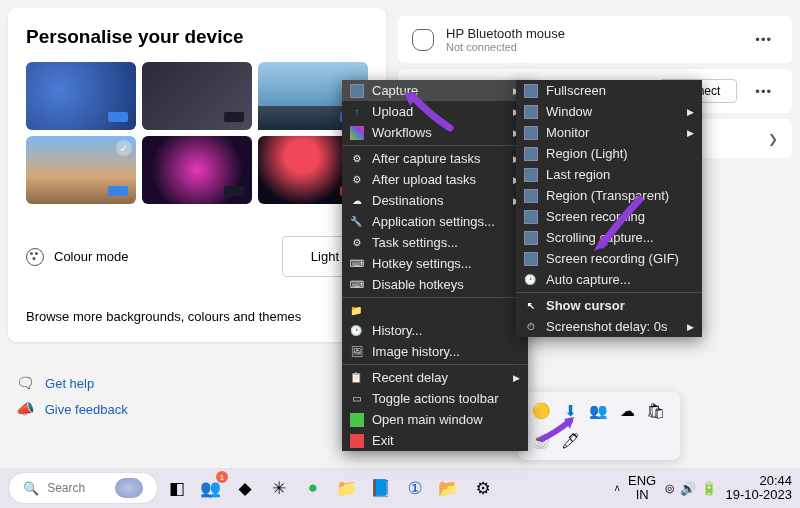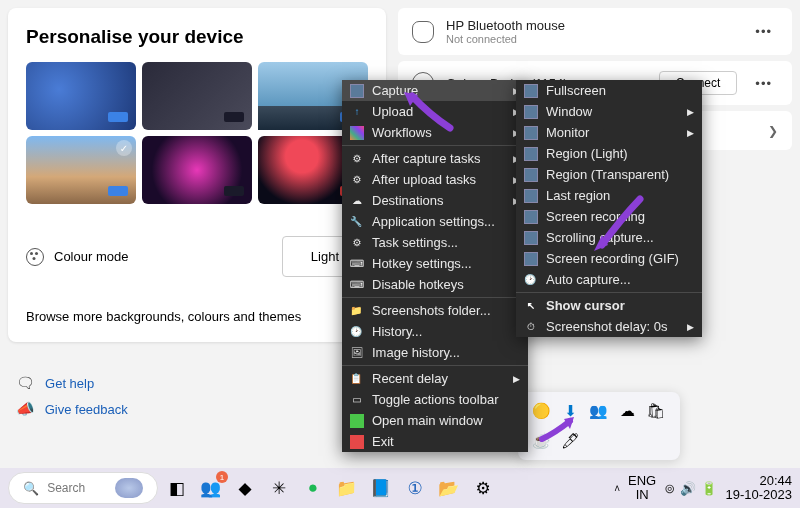--- a/index.html
+++ b/index.html
@@ -19,21 +19,21 @@
 .theme-tab{position:absolute;bottom:8px;right:8px;width:20px;height:10px;border-radius:2px;}
 .tab-blue{background:#3b82e6;}
 .tab-dark{background:#1a1a2a;}
 .tab-red{background:#d93838;}
 .check-badge{position:absolute;top:4px;right:4px;width:16px;height:16px;background:rgba(255,255,255,0.3);border-radius:50%;display:flex;align-items:center;justify-content:center;color:#fff;font-size:10px;}
 .colour-row{display:flex;align-items:center;gap:10px;margin-top:22px;padding:10px 0;}
 .palette-icon{width:18px;height:18px;border:1.5px solid #555;border-radius:50%;position:relative;}
 .palette-icon::after{content:'';position:absolute;top:3px;left:3px;width:3px;height:3px;background:#555;border-radius:50%;box-shadow:5px 0 #555,2.5px 5px #555;}
 .light-btn{margin-left:auto;padding:12px 28px;border:1px solid #ccc;border-radius:4px;background:#fff;}
 .browse-text{margin-top:22px;font-size:13px;}
-.bt-panel{position:absolute;top:8px;left:398px;right:8px;}
+.bt-panel{position:absolute;top:16px;left:398px;right:8px;}
 .bt-row{display:flex;align-items:center;gap:12px;padding:10px 14px;background:#fff;border-radius:6px;margin-bottom:6px;}
 .bt-icon{width:22px;height:22px;border:1.5px solid #666;border-radius:7px 7px 9px 9px;}
 .bt-info{flex:1;}
 .bt-name{font-size:13px;color:#222;}
 .bt-status{font-size:11px;color:#888;}
 .bt-connect{padding:4px 16px;border:1px solid #ccc;border-radius:4px;background:#fff;font-size:12px;}
 .bt-more{padding:2px 6px;cursor:pointer;color:#444;letter-spacing:1px;}
 .bt-add{display:flex;align-items:center;justify-content:space-between;background:#fff;border-radius:6px;padding:12px 14px;font-size:13px;}
 .bt-add-lbl{padding-right:40px;}
 .chev{font-size:12px;color:#666;}
@@ -184,21 +184,20 @@
       <span class="cm-ico">⌨</span>
       <span>Hotkey settings...</span>
     </div>
   <div class="cm-item">
       <span class="cm-ico">⌨</span>
       <span>Disable hotkeys</span>
     </div>
   <div class="cm-sep"></div>
   <div class="cm-item">
       <span class="cm-ico">📁</span>
-      <span>Screenshots folder...</span>
     </div>
   <div class="cm-item">
       <span class="cm-ico">🕑</span>
       <span>History...</span>
     </div>
   <div class="cm-item">
       <span class="cm-ico">🖼</span>
       <span>Image history...</span>
     </div>
   <div class="cm-sep"></div>
@@ -235,25 +234,25 @@
       <span class="cm-ico i-mon"></span>
       <span>Monitor</span>
       <span class="cm-arrow">▶</span>
     </div>
   <div class="cm-item">
       <span class="cm-ico i-mon"></span>
       <span>Region (Light)</span>
     </div>
   <div class="cm-item">
       <span class="cm-ico i-mon"></span>
+      <span>Last region</span>
+    </div>
+  <div class="cm-item">
+      <span class="cm-ico i-mon"></span>
       <span>Region (Transparent)</span>
-    </div>
-  <div class="cm-item">
-      <span class="cm-ico i-mon"></span>
-      <span>Last region</span>
     </div>
   <div class="cm-item">
       <span class="cm-ico i-mon"></span>
       <span>Screen recording</span>
     </div>
   <div class="cm-item">
       <span class="cm-ico i-mon"></span>
       <span>Scrolling capture...</span>
     </div>
   <div class="cm-item">

